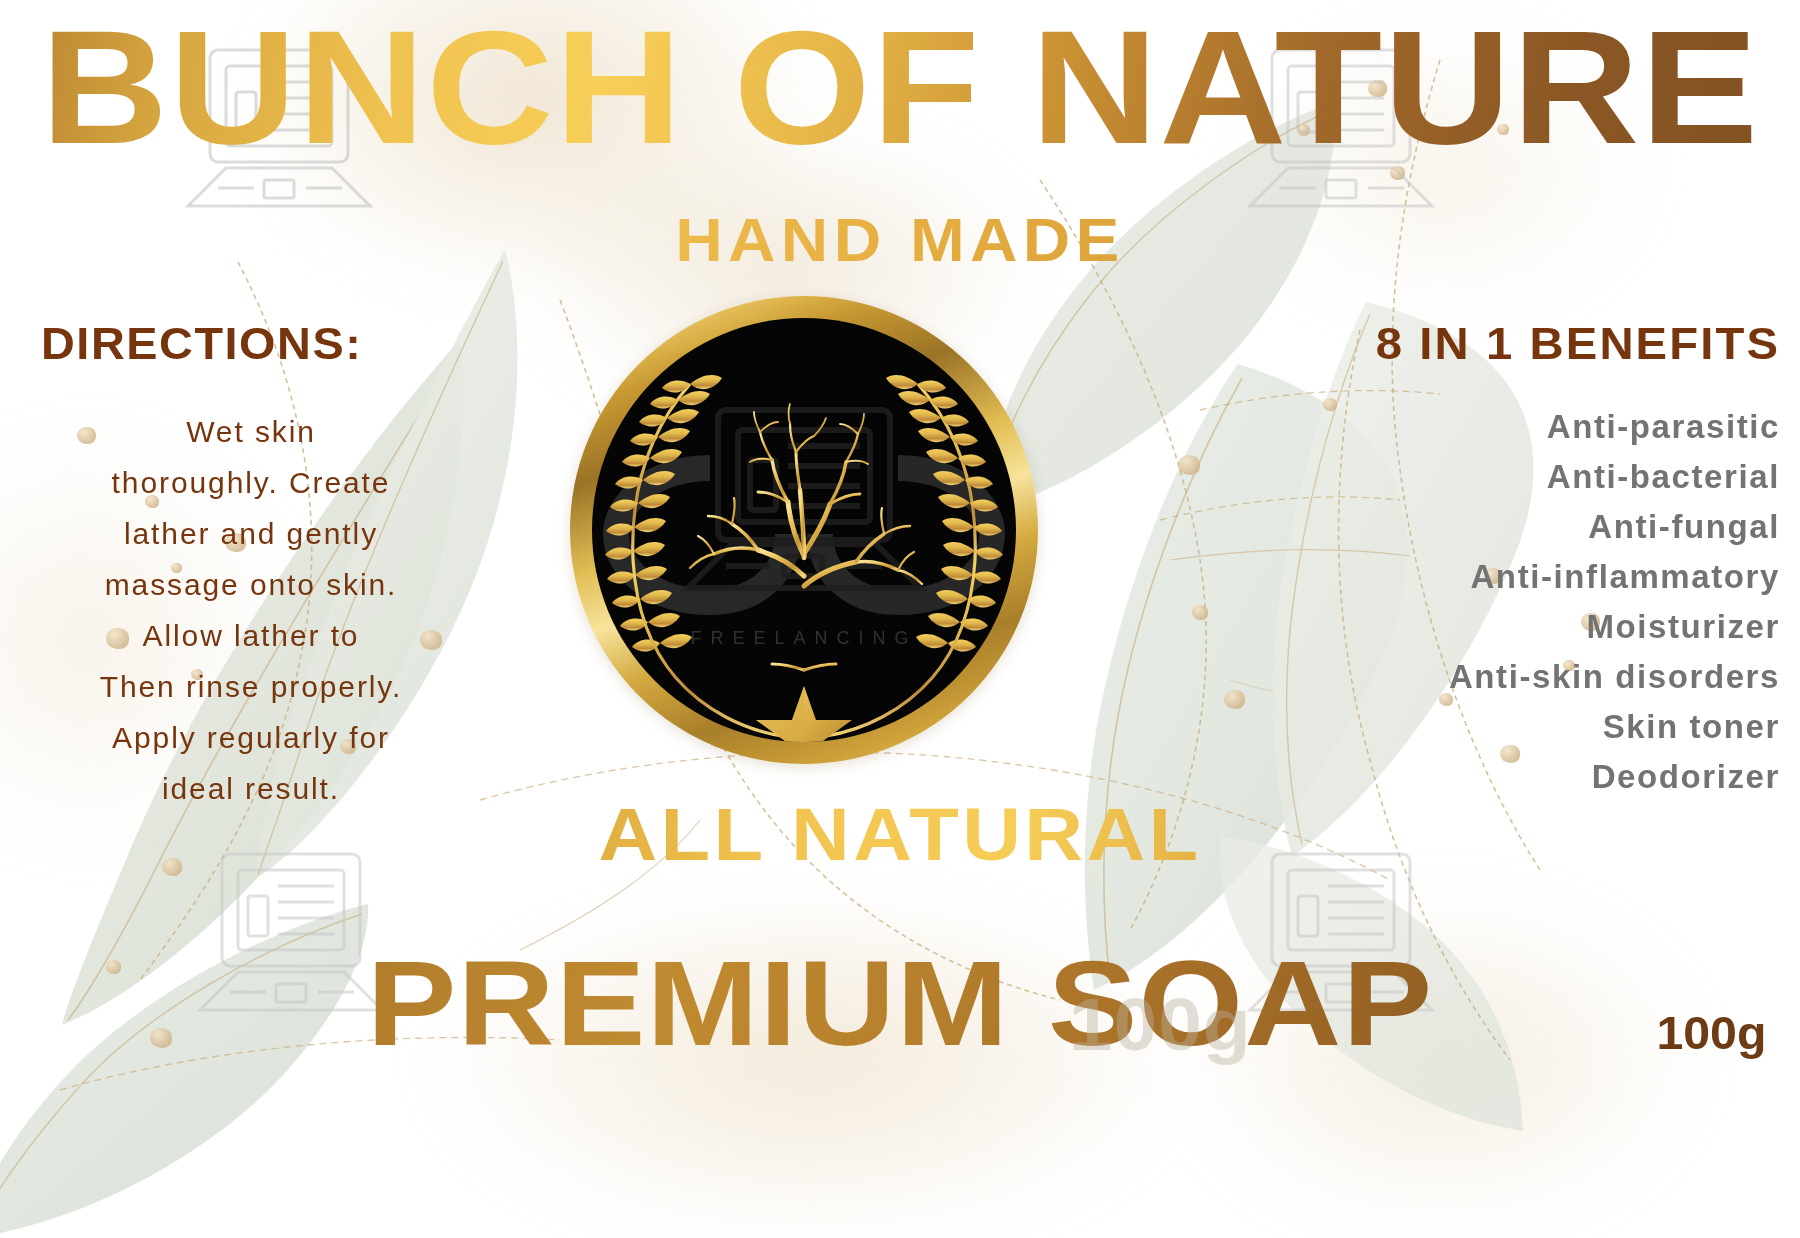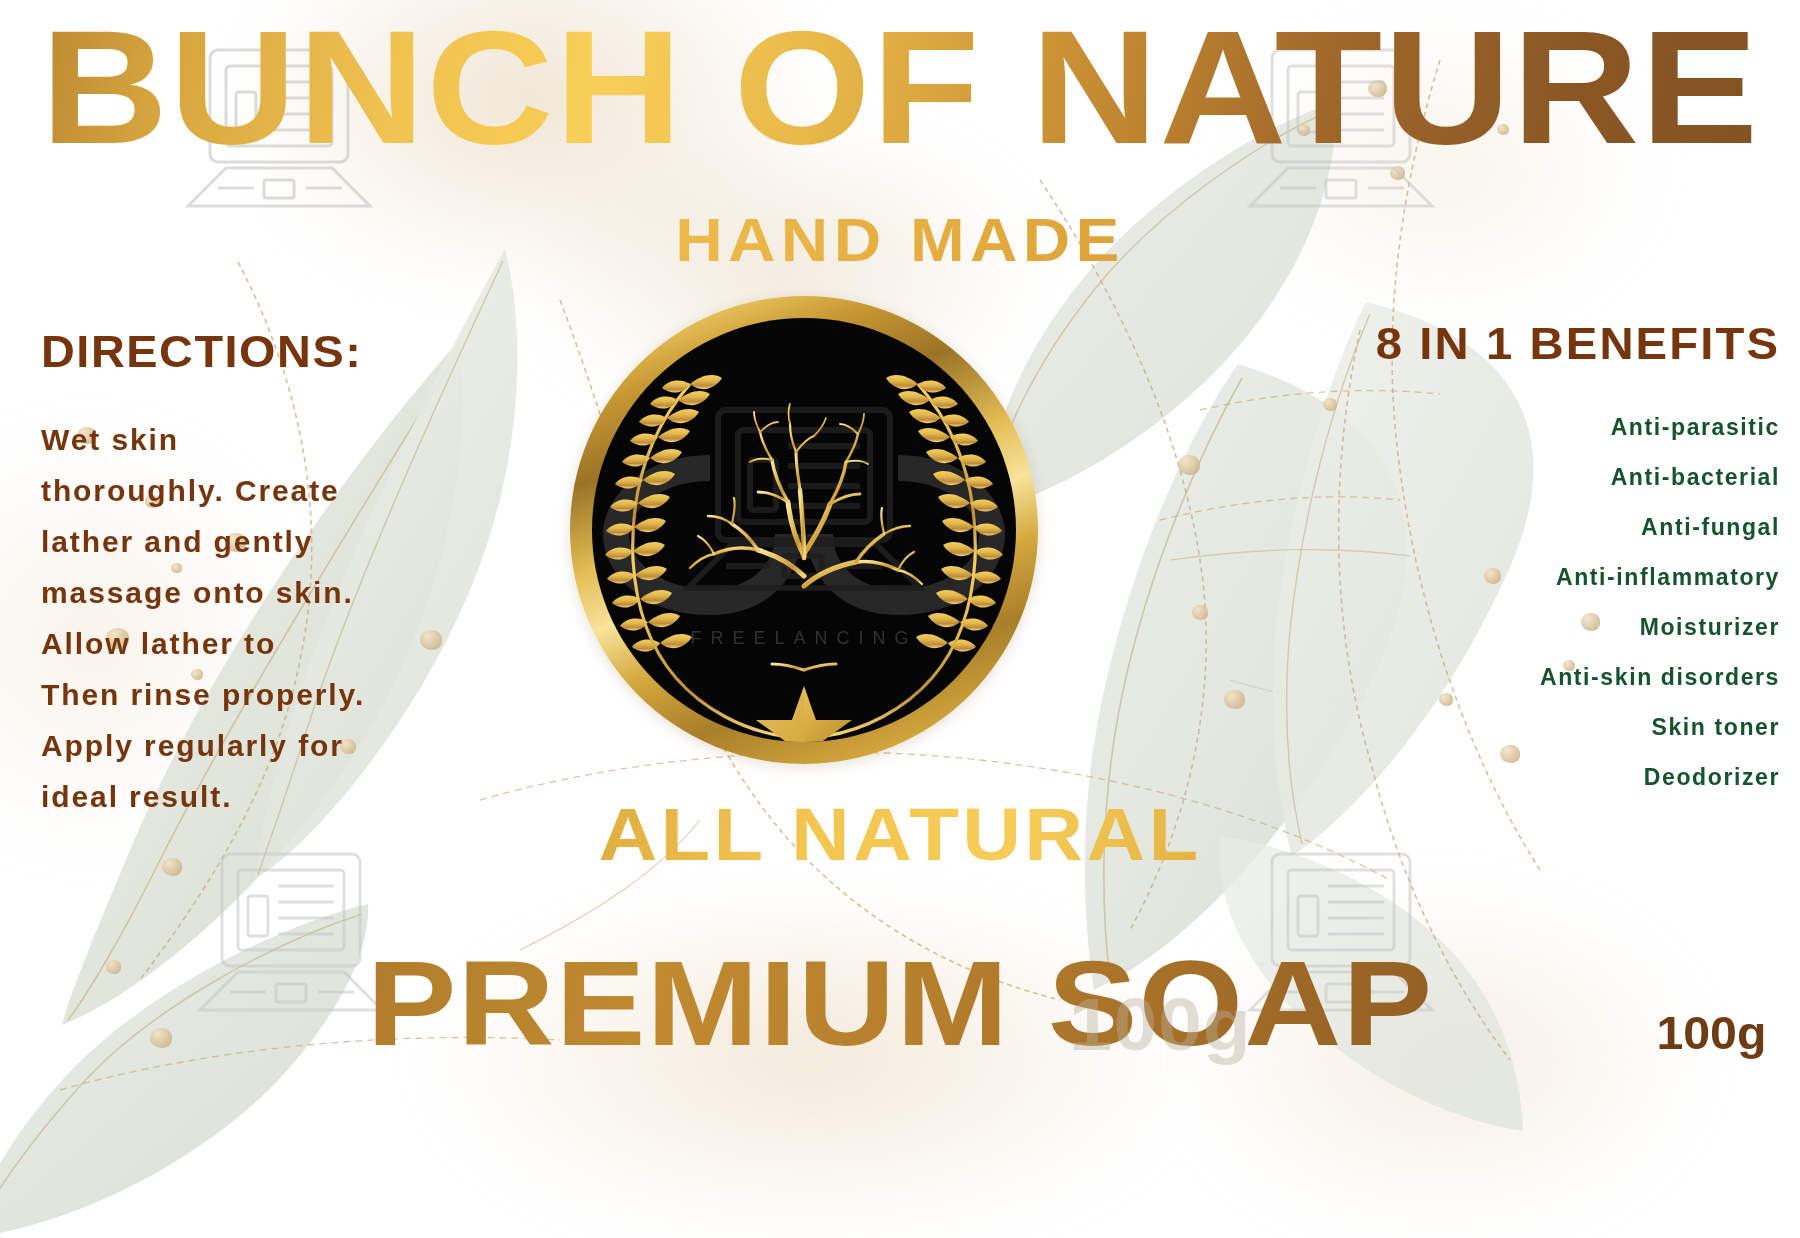--- a/index.html
+++ b/index.html
@@ -137,63 +137,64 @@
   }
   .weight-small {
     position: absolute; right: 36px; top: 1006px;
     font-family: "Liberation Sans Narrow", "Liberation Sans", sans-serif;
     font-weight: 700; font-size: 46px; letter-spacing: 0px;
     color: #6d3c14;
     transform: scaleX(1.05);
   }
 
   
-  .directions { position: absolute; left: 41px; top: 326px; width: 420px; }
+  .directions { position: absolute; left: 41px; top: 318px; width: 420px; }
   .dir-head {
     font-family: "Liberation Sans Narrow", "Liberation Sans", sans-serif;
     font-weight: 700;
     font-size: 45px;
     letter-spacing: 1.5px;
     color: #77350e;
     transform: scaleX(1.04);
     transform-origin: 0 0;
     white-space: nowrap;
   }
   .dir-body {
     margin-top: 36px;
     font-family: "Liberation Sans", sans-serif;
-    font-weight: 700;
+    font-weight: 400;
     font-size: 30px;
     line-height: 51px;
     letter-spacing: 1.9px;
     color: #77350e;
+    text-align: center;
   }
   .dir-body .ln { display: block; white-space: nowrap; }
 
   
   .benefits { position: absolute; right: 20px; top: 318px; width: 500px; text-align: right; }
   .ben-head {
     font-family: "Liberation Sans Narrow", "Liberation Sans", sans-serif;
     font-weight: 700;
     font-size: 45px;
     letter-spacing: 2px;
     color: #77350e;
     transform: scaleX(1.05);
     transform-origin: 100% 0;
     white-space: nowrap;
   }
   .ben-list {
     margin-top: 32px;
     list-style: none;
     font-family: "Liberation Sans", sans-serif;
     font-weight: 700;
-    font-size: 23px;
+    font-size: 33px;
     line-height: 50px;
     letter-spacing: 1.6px;
-    color: #14532d;
+    color: #737373;
   }
   .ben-list li { white-space: nowrap; }
 
   
   .emblem {
     position: absolute; left: 570px; top: 296px;
     width: 468px; height: 468px;
   }
   .emblem-ring {
     position: absolute; inset: 0;

